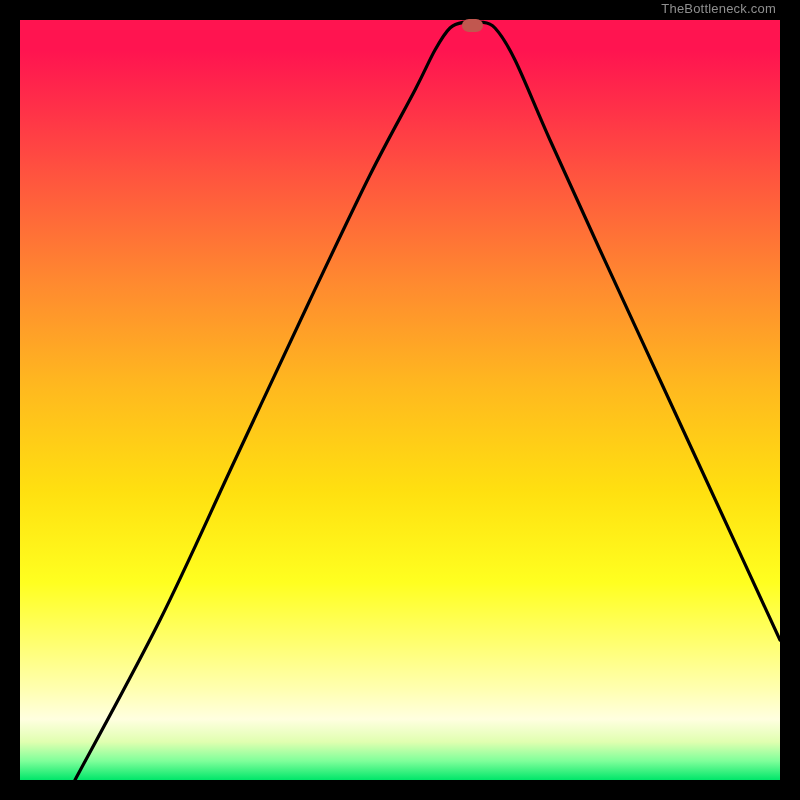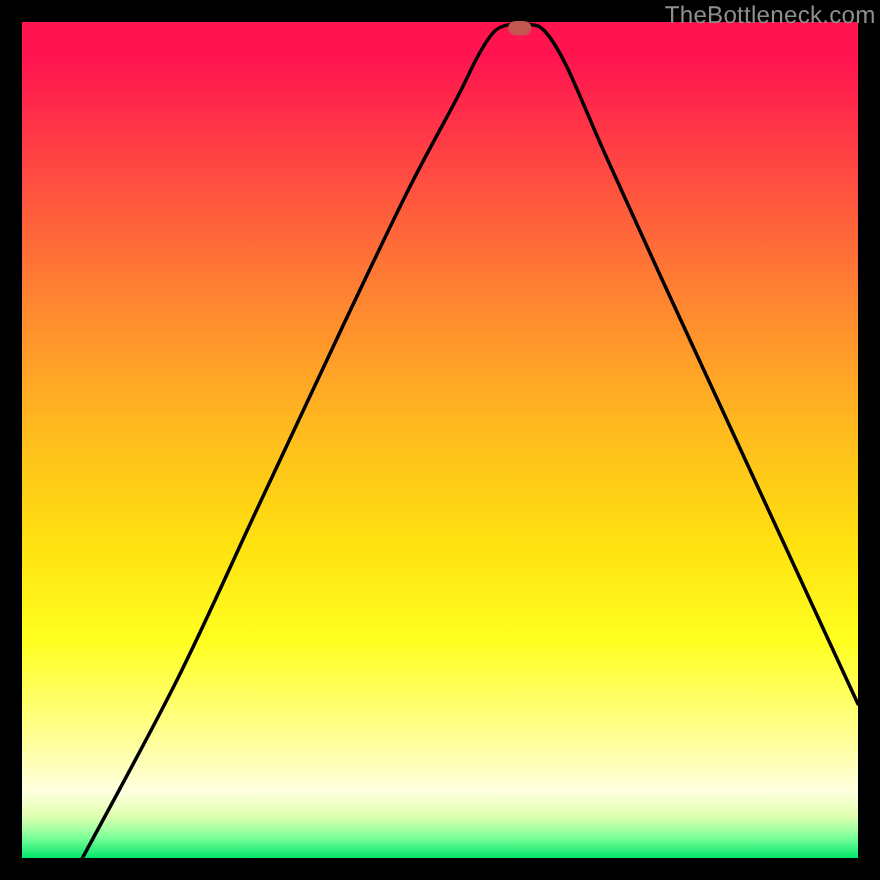--- a/index.html
+++ b/index.html
@@ -54,23 +54,23 @@
   .marker {
     position: absolute;
     width: 21px;
     height: 13px;
     border-radius: 7px / 6px;
     background: #c1574f;
   }
   .attribution {
     position: absolute;
     top: 1px;
-    right: 4px;
+    right: 24px;
     color: #8f8f8f;
-    font-size: 22px;
+    font-size: 13px;
     letter-spacing: 0.2px;
     margin-left: 36px;
   }
 </style>
 </head>
 <body>
 
 <div class="frame">
   <div class="gradient"></div>
   <svg class="curve" viewBox="0 0 760 760" preserveAspectRatio="none">

